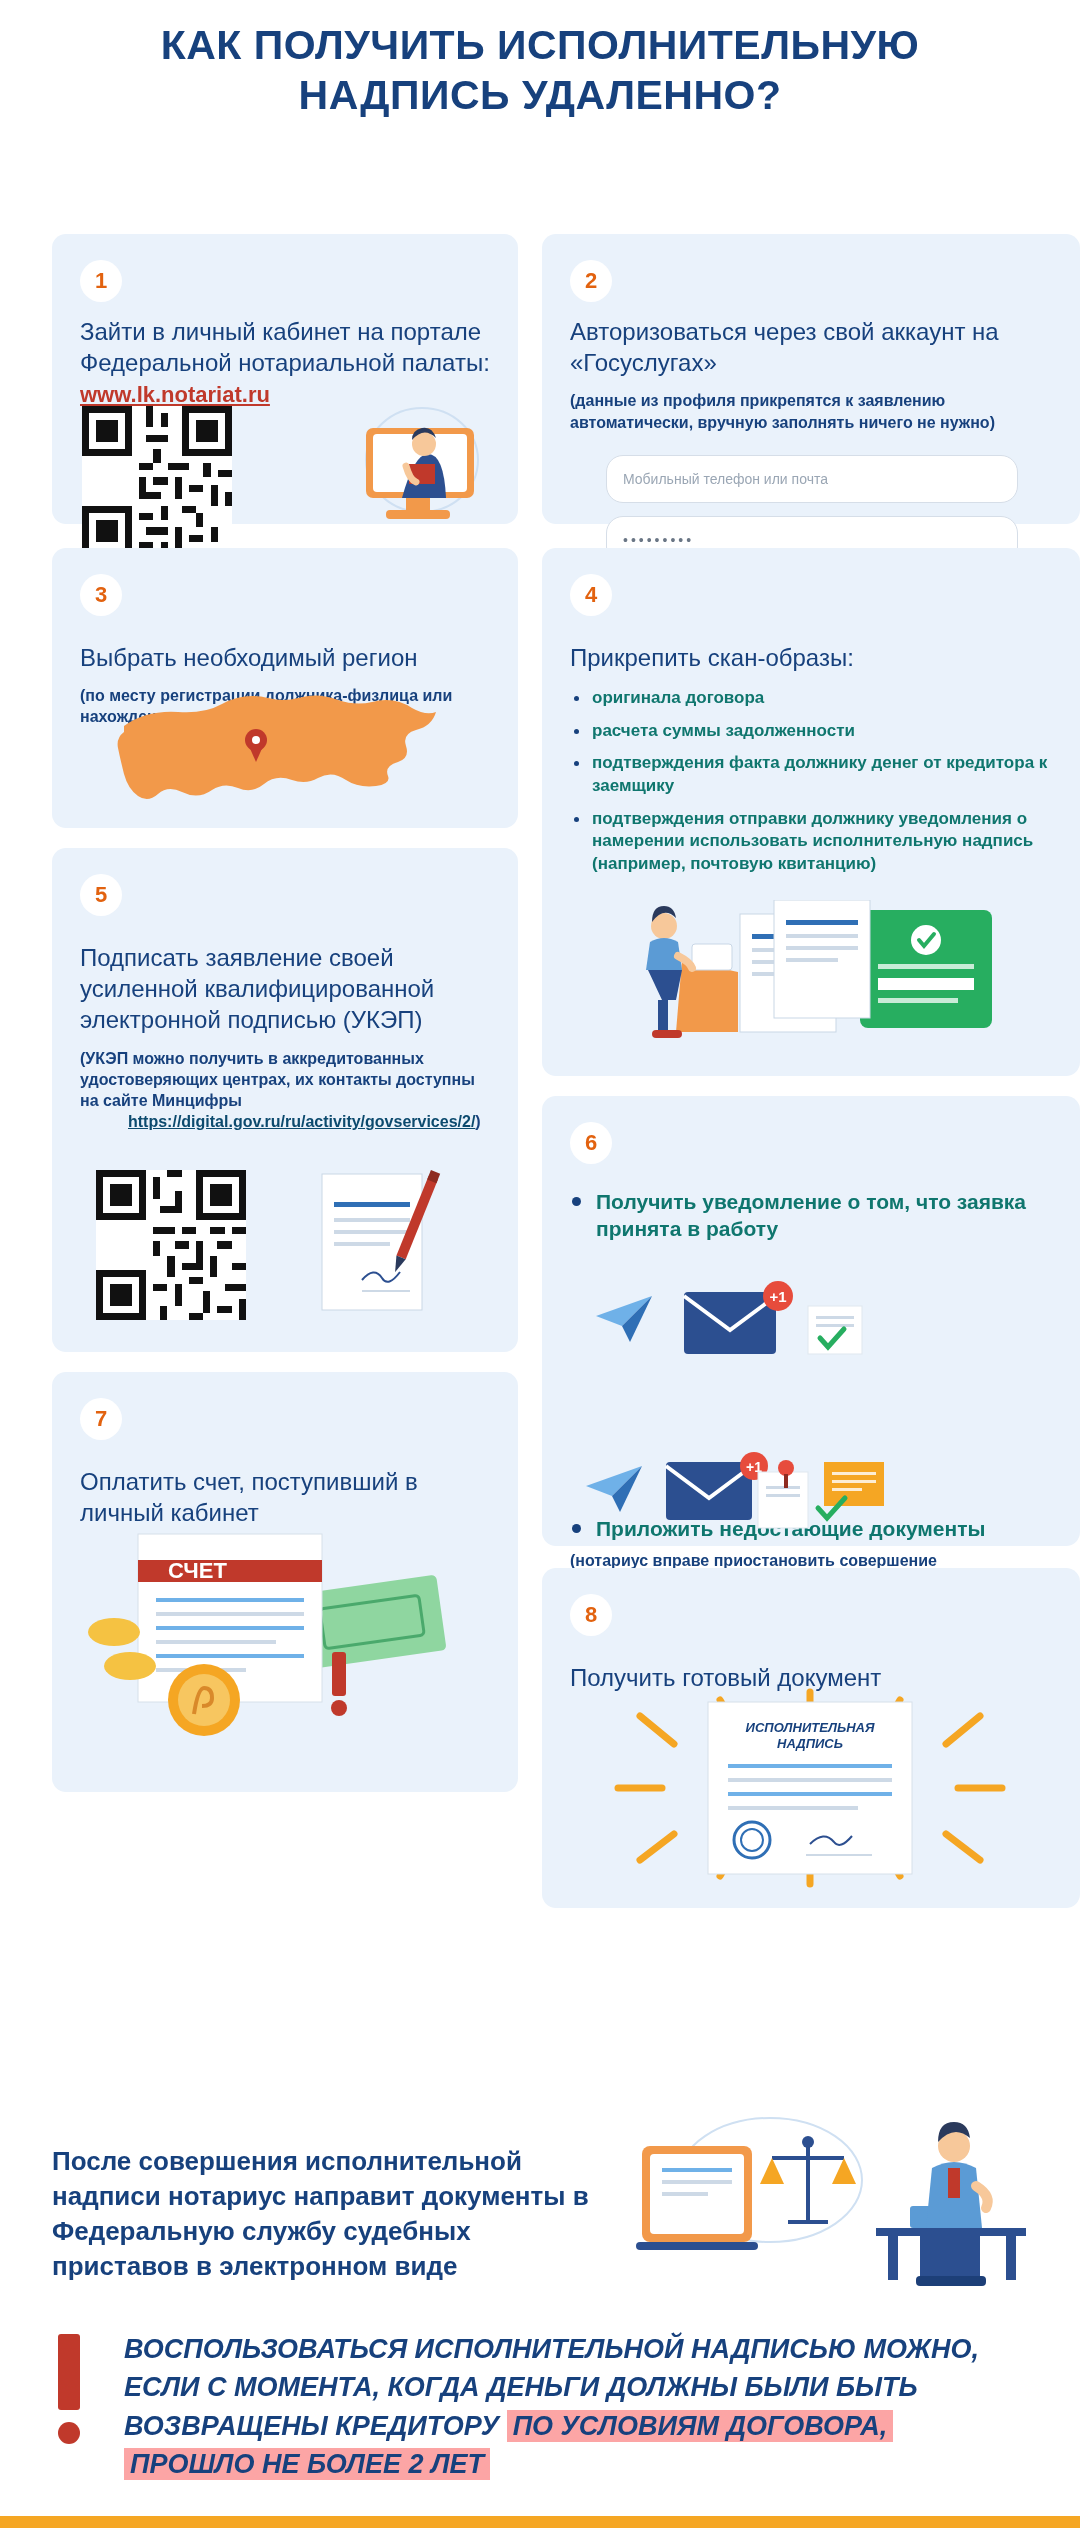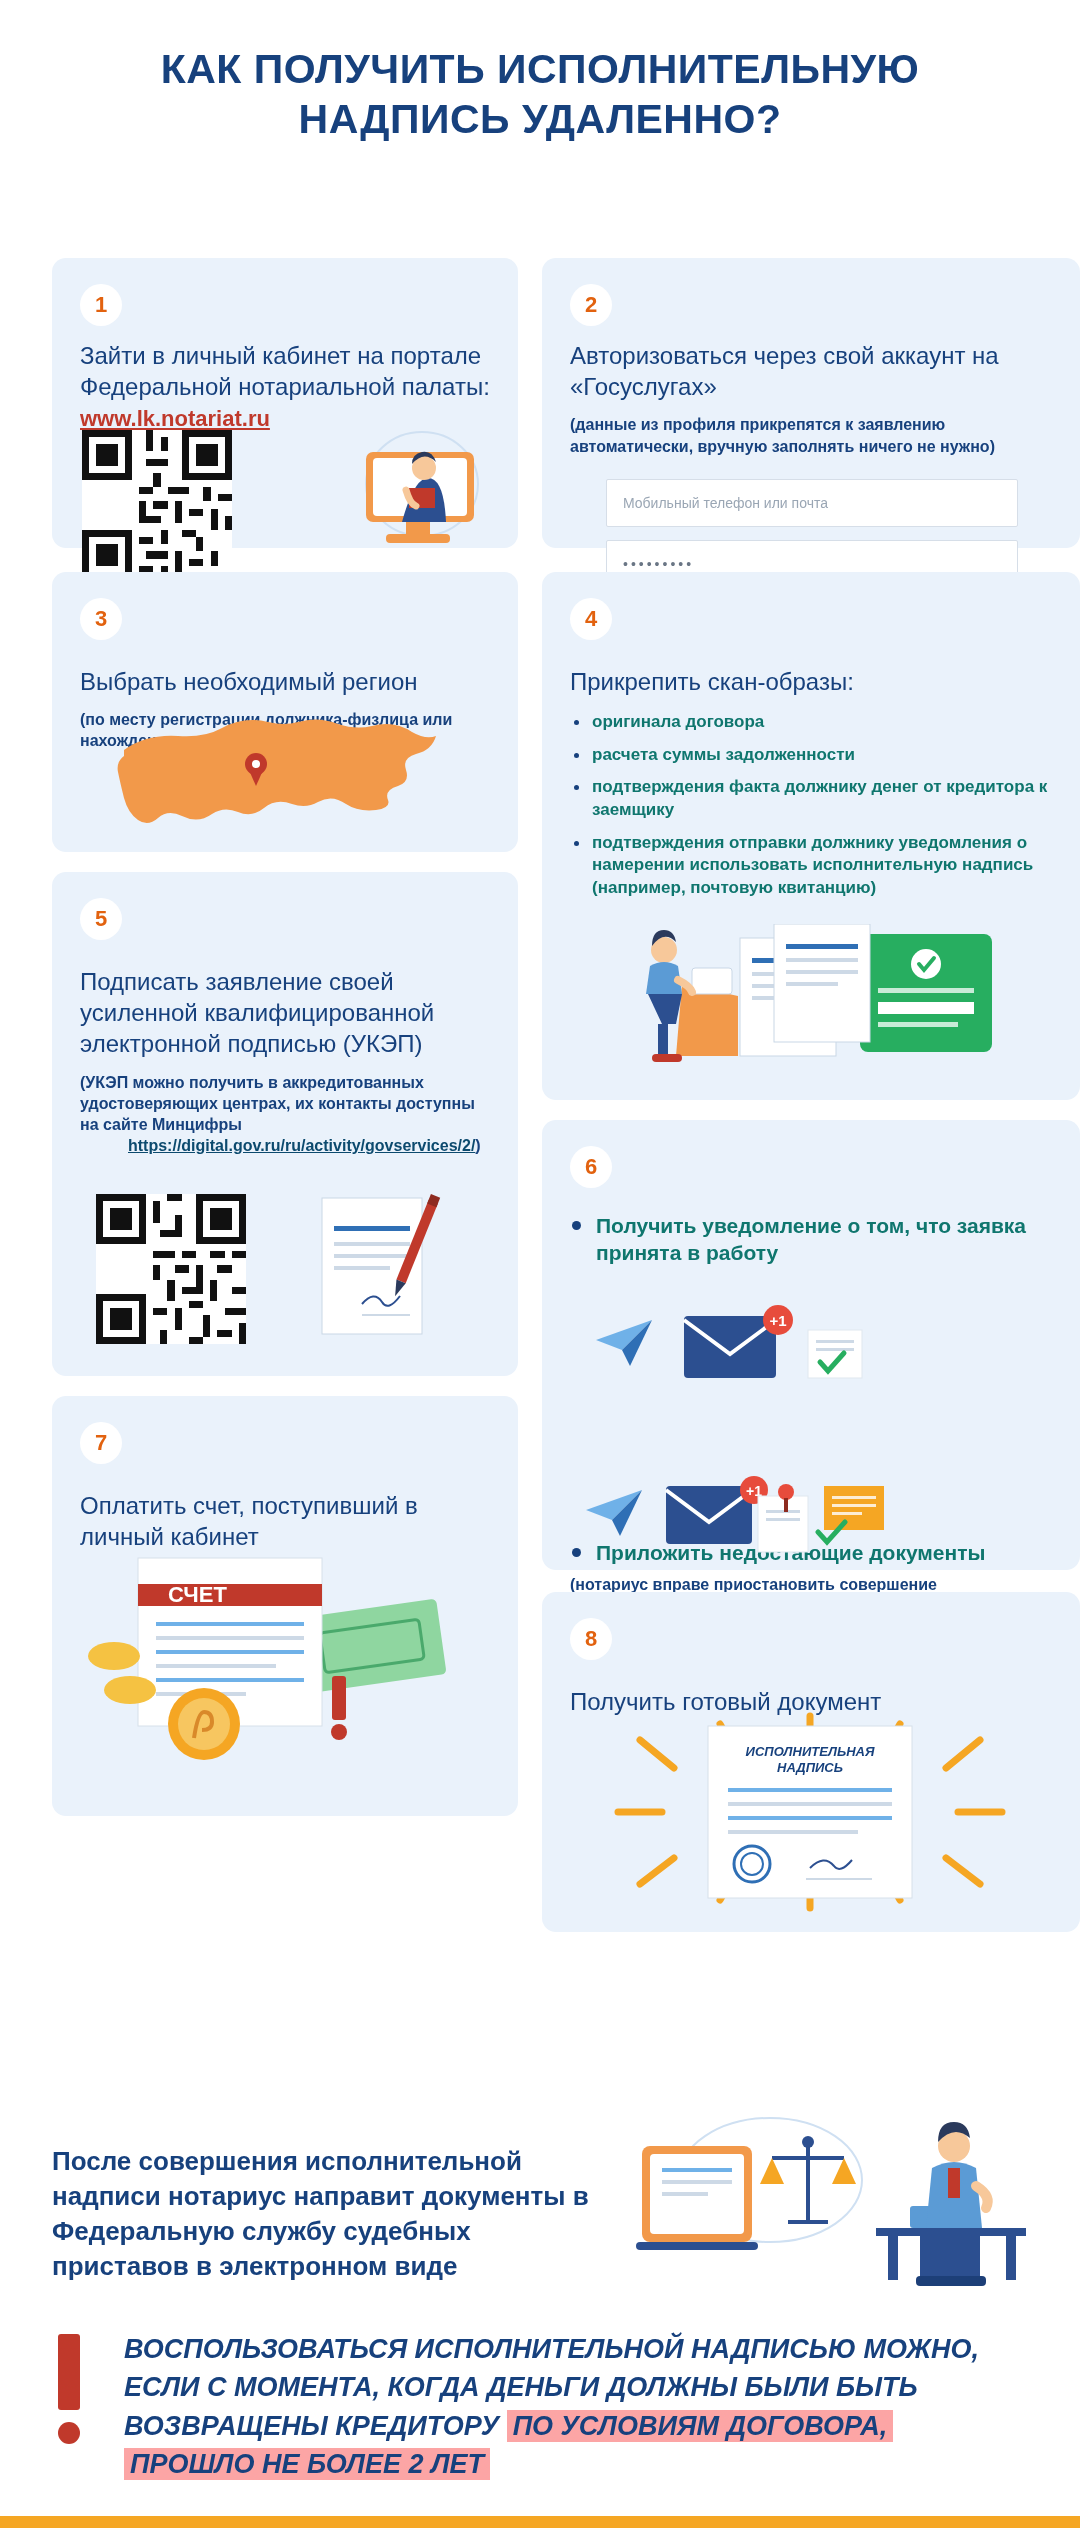--- a/index.html
+++ b/index.html
@@ -15,21 +15,21 @@
   .page { position:relative; width:1080px; height:2528px; padding:0 52px; }
 
   
   .title {
     text-align:center;
     color:#17417d;
     font-size:41px;
     font-weight:bold;
     letter-spacing:0.5px;
     line-height:1.22;
-    padding-top:44px;
+    padding-top:20px;
     text-transform:uppercase;
   }
 
   
   .grid { position:relative; margin-top:36px; }
   .card {
     position:absolute;
     background:#eaf2fb;
     border-radius:14px;
     padding:26px 28px 22px 28px;
@@ -86,21 +86,21 @@
   }
   ul.dots li { padding-left:26px; font-size:21px; line-height:1.3;}
   ul.dots li::before { width:9px;height:9px;left:2px;top:9px;}
 
   
   .form { margin-top:22px; width:412px; }
   .field {
     height:48px;
     background:#ffffff;
     border:1px solid #d6dee8;
-    border-radius:2px;
+    border-radius:17px;
     display:flex; align-items:center;
     padding:0 16px;
     font-size:14px;
     color:#9aa6b4;
     margin-bottom:13px;
   }
   .field.pw { letter-spacing:3px; color:#6a7685; }
   .btn-login {
     height:48px;
     background:#1d3f78;

